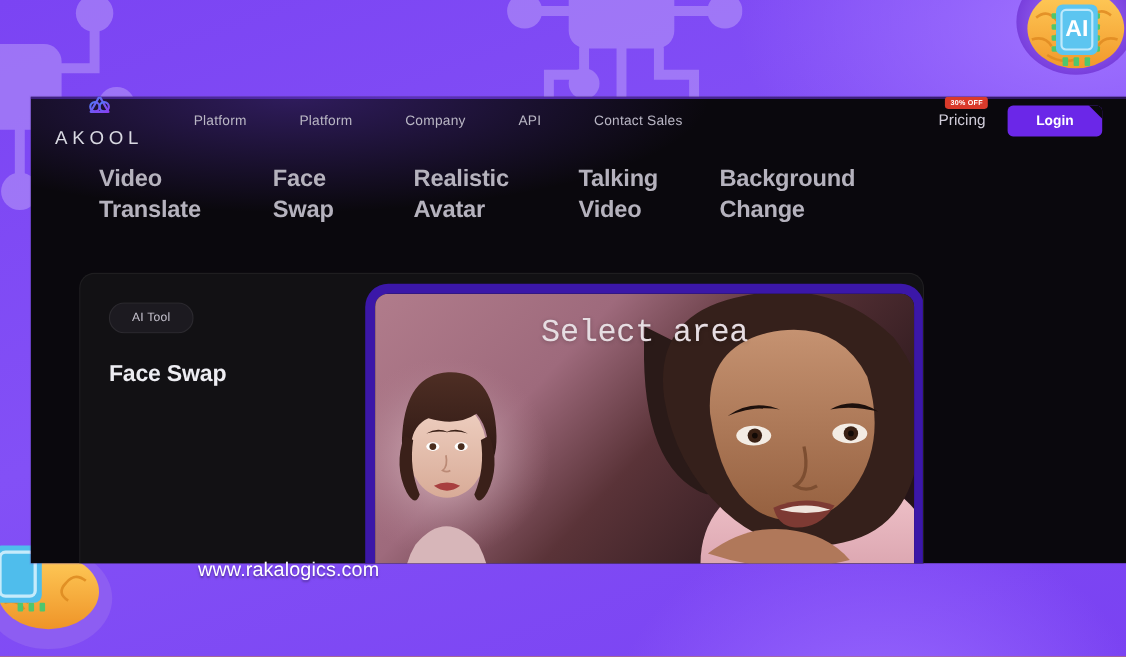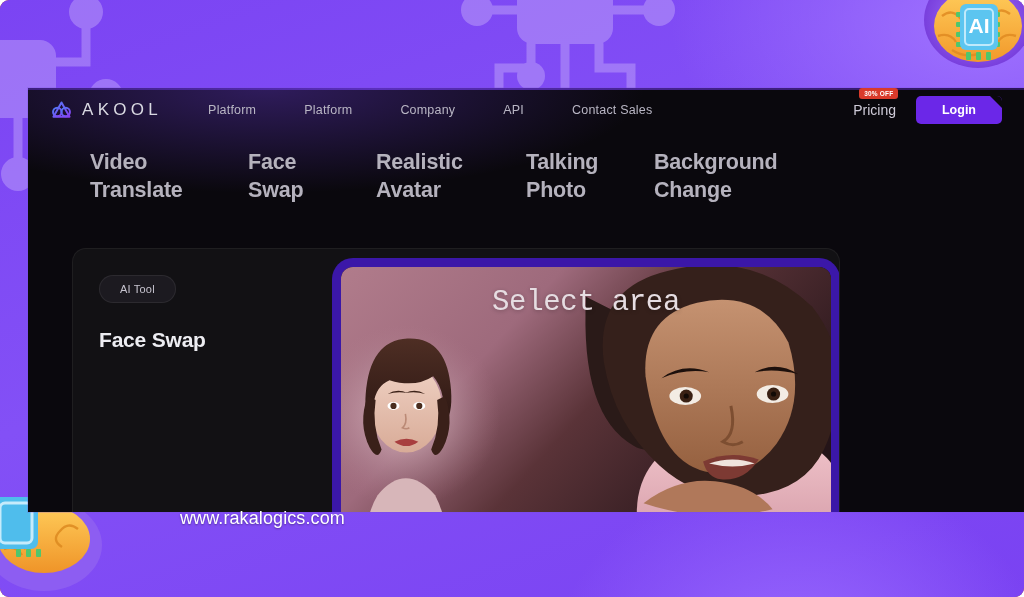--- a/index.html
+++ b/index.html
@@ -10,21 +10,20 @@
     overflow:hidden;
     font-family:"Liberation Sans", sans-serif;
   }
 
   
   #stage{
     position:relative;
     width:1024px; height:597px;
     background:#c2410c;
     overflow:hidden;
-    border-radius:9px;
   }
   .bg-grad{
     position:absolute; inset:0;
     background:
       radial-gradient(ellipse 400px 320px at 78% 112%, #9a6bff 0%, rgba(154,107,255,0) 62%),
       radial-gradient(ellipse 520px 300px at 96% 4%, #9f72ff 0%, rgba(159,114,255,0) 60%),
       linear-gradient(160deg,#7b44f3 0%, #8350f6 45%, #7a42f2 100%);
   }
 
   
@@ -56,21 +55,21 @@
     position:absolute; left:0; top:0; width:100%; height:2px;
     background:linear-gradient(90deg,#3c1f7d 0%,#5b2fbd 35%,#2a1456 100%);
   }
 
   
   #topnav{
     position:absolute; left:0; top:0; width:100%; height:44px;
     display:flex; align-items:center;
     padding:0 22px 0 22px;
   }
-  #logo{ display:flex; align-items:center; gap:9px; margin-right:46px; }
+  #logo{ display:flex; align-items:center; gap:9px; margin-right:46px;flex-direction:column; }
   #logo .mark{ width:23px; height:23px; }
   #logo .word{
     color:#d9d9e2; font-size:17px; letter-spacing:4.3px;
     font-weight:400;
   }
   .nav-links{ display:flex; align-items:center; gap:48px; }
   .nav-link{
     color:#b9b6c4; font-size:12.5px; letter-spacing:.2px;
     cursor:pointer; white-space:nowrap;
   }
@@ -336,21 +335,21 @@
     </nav>
 
     <div id="category-row">
       <div class="cat" id="cat-1">Video
 Translate</div>
       <div class="cat" id="cat-0">Face
 Swap</div>
       <div class="cat" id="cat-3">Realistic
 Avatar</div>
       <div class="cat" id="cat-4">Talking
-Photo</div>
+Video</div>
       <div class="cat" id="cat-5">Background
 Change</div>
     </div>
 
     <div id="content-card">
 
       <div id="card-left">
         <div id="ai-tool-chip">AI Tool</div>
         <div id="card-title">Face Swap</div>
       </div>

